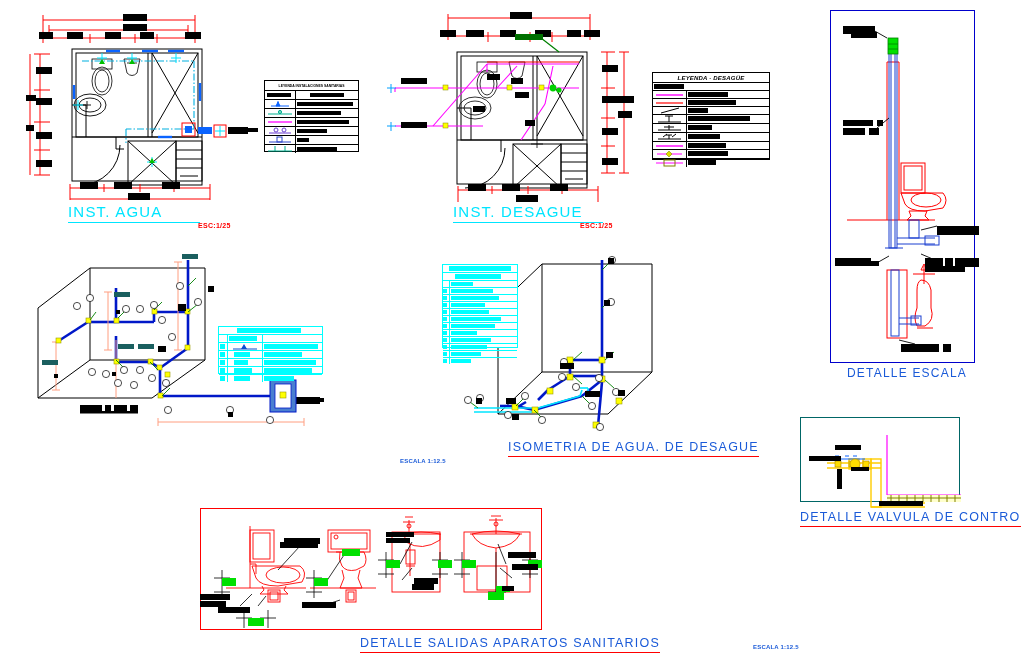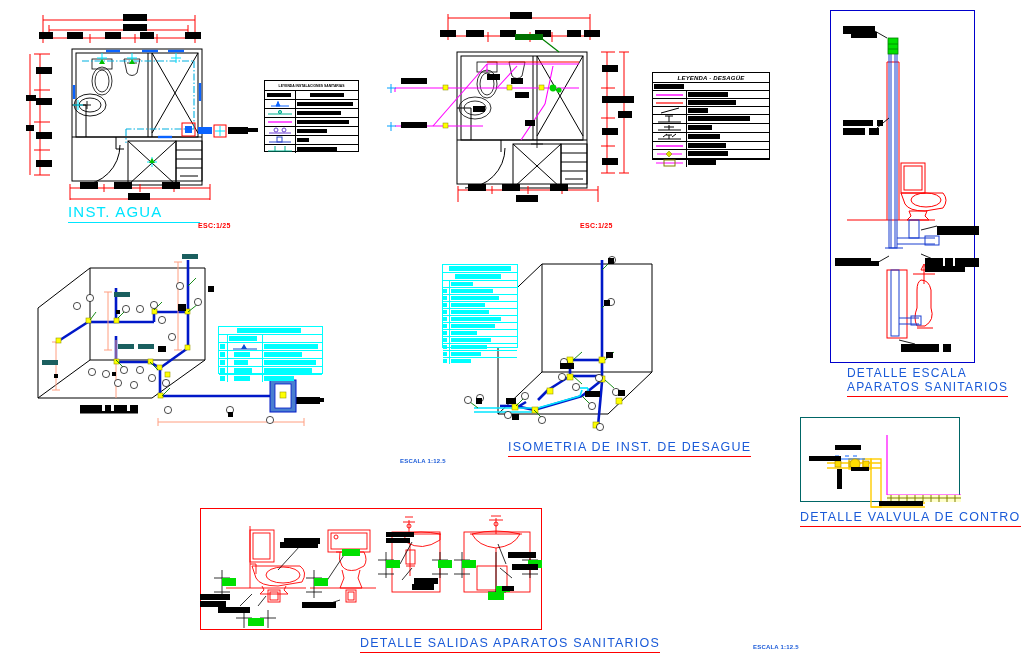--- a/index.html
+++ b/index.html
@@ -449,20 +449,21 @@
       <line x1="112" y1="4" x2="112" y2="12"></line>
     </g>
     <g fill="#000000">
       <rect x="18" y="2" width="18" height="7"></rect>
       <rect x="52" y="2" width="18" height="7"></rect>
       <rect x="100" y="2" width="18" height="7"></rect>
       <rect x="66" y="13" width="22" height="7"></rect>
     </g>
   </svg>
 
+  <div class="abs cad-title ul-cyan" style="left:58px;top:203px;font-size:15px;padding-bottom:2px;width:150px;">INST. DESAGUE</div>
   <div class="abs esc" style="left:185px;top:222px;">ESC:1/25</div>
 </div>
 
 <div class="abs bx frame-black" style="left:652px;top:72px;width:118px;height:88px;background:#fff;">
   <div class="leg-head" style="padding:2px 0 1px 0;">LEYENDA - DESAGÜE</div>
   <div style="border-top:.8px solid #000;">
     <div style="height:7px;border-bottom:.8px solid #000;position:relative;">
       <span class="redact abs" style="left:1px;top:1px;width:30px;height:5px;"></span>
     </div>
     <div style="display:flex;height:7px;border-bottom:.8px solid #000;">
@@ -966,21 +967,21 @@
     <div style="display:flex;height:6px;">
       <div style="width:6px;border-right:1px solid #00ffff;position:relative;">
           <span class="redact-cy abs" style="left:0;top:1px;width:4px;height:4px;"></span>
         </div>
       <div style="flex:1;position:relative;">
           <span class="redact-cy abs" style="left:1px;top:1px;width:20px;height:4px;"></span>
         </div>
     </div>
   </div>
 
-  <div class="abs cad-title blue ul-red" style="left:78px;top:190px;font-size:12.5px;padding-bottom:2px;">ISOMETRIA  DE  INST.  DE  DESAGUE</div>
+  <div class="abs cad-title blue ul-red" style="left:78px;top:190px;font-size:12.5px;padding-bottom:2px;">ISOMETRIA  DE  AGUA.  DE  DESAGUE</div>
 </div>
 
 <div class="abs esc blue" style="left:400px;top:458px;letter-spacing:.2px;">ESCALA  1:12.5</div>
 
 <div class="abs" style="left:825px;top:8px;width:196px;height:390px;">
   <div class="abs bx frame-blue" style="left:5px;top:2px;width:145px;height:353px;background:#fff;"></div>
 
   <svg width="196" height="360" class="abs" style="left:0;top:0;">
 
     <g stroke="#ff0000" stroke-width="1" fill="none">
@@ -1048,21 +1049,20 @@
       <rect x="100" y="250" width="18" height="9"></rect>
       <rect x="120" y="250" width="8" height="9"></rect>
       <rect x="130" y="250" width="24" height="9"></rect>
       <rect x="100" y="258" width="40" height="6"></rect>
       <rect x="76" y="336" width="38" height="8"></rect>
       <rect x="118" y="336" width="8" height="8"></rect>
     </g>
   </svg>
 
   <div class="abs cad-title blue" style="left:22px;top:358px;font-size:12px;">DETALLE  ESCALA</div>
-  <div class="abs cad-title blue ul-red" style="left:22px;top:372px;font-size:12px;padding-bottom:2px;">APARATOS  SANITARIOS</div>
 </div>
 
 <div class="abs" style="left:795px;top:415px;width:226px;height:118px;">
   <div class="abs bx frame-teal" style="left:5px;top:2px;width:160px;height:85px;background:#fff;"></div>
 
   <svg width="226" height="100" class="abs" style="left:0;top:0;">
 
     <line x1="92" y1="20" x2="92" y2="80" stroke="#ff00ff" stroke-width="1.2"></line>
     <line x1="92" y1="80" x2="166" y2="80" stroke="#ff00ff" stroke-width="1.2"></line>
 

